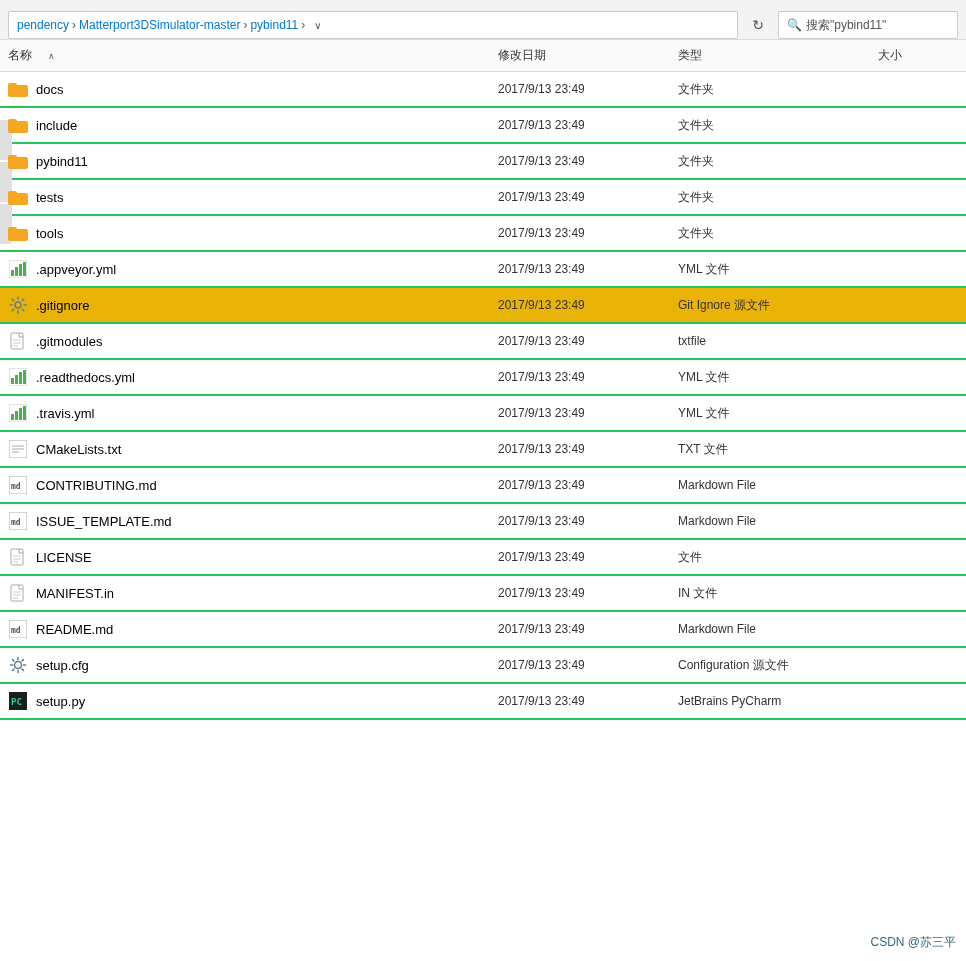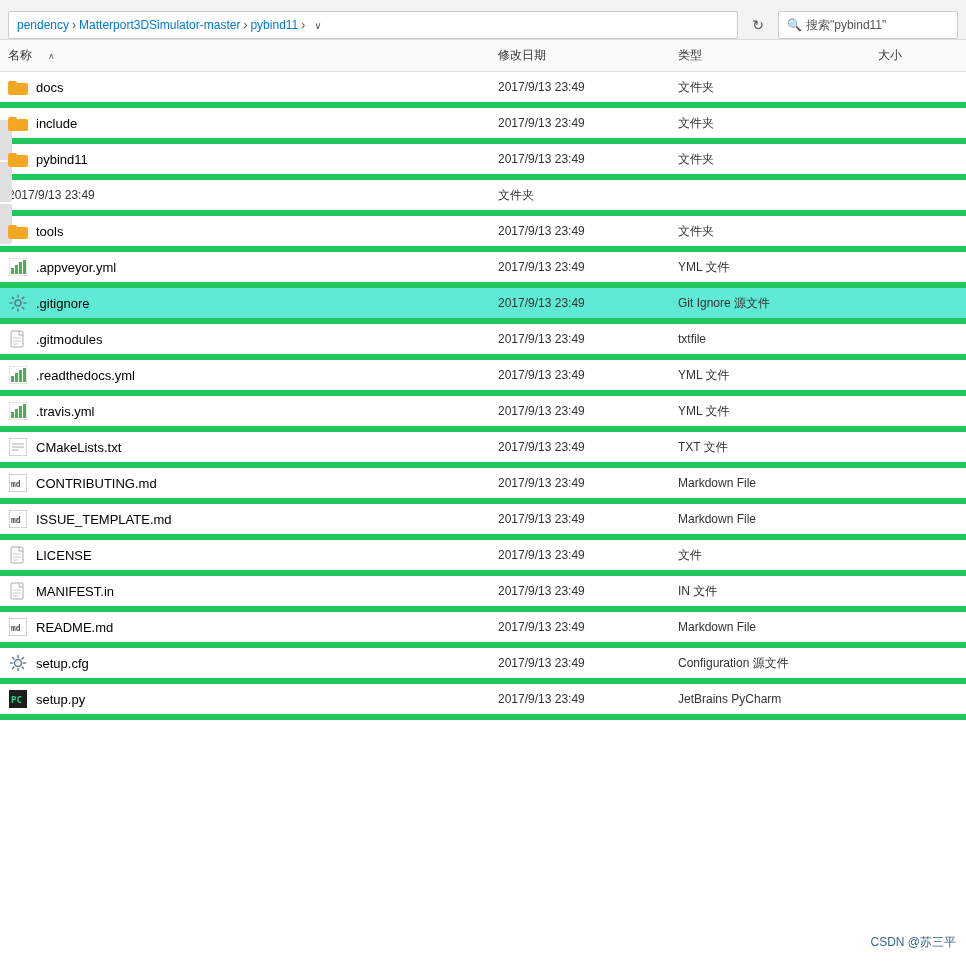--- a/index.html
+++ b/index.html
@@ -99,24 +99,24 @@
     }
 
     
     .file-list { width: 100%; }
     .file-row {
       display: grid;
       grid-template-columns: 1fr 180px 200px 80px;
       height: 36px;
       align-items: center;
       padding: 0 8px;
-      border-bottom: 6px solid #22c55e;
+      border-bottom: 2px solid #22c55e;
       cursor: pointer;
     }
-    .file-row.selected { background: #5eead4; }
+    .file-row.selected { background: #eab308; }
 
     .file-name-cell {
       display: flex;
       align-items: center;
       gap: 8px;
       font-size: 13px;
     }
     .file-icon {
       width: 20px;
       height: 18px;
@@ -254,20 +254,26 @@
         <div class="file-icon">
           <div class="icon-folder"></div>
         </div>
         <span>pybind11</span>
       </div>
       <div class="file-date">2017/9/13 23:49</div>
       <div class="file-type">文件夹</div>
       <div class="file-size"></div>
     </div>
     <div class="file-row">
+      <div class="file-name-cell">
+        <div class="file-icon">
+          <div class="icon-folder"></div>
+        </div>
+        <span>tests</span>
+      </div>
       <div class="file-date">2017/9/13 23:49</div>
       <div class="file-type">文件夹</div>
       <div class="file-size"></div>
     </div>
     <div class="file-row">
       <div class="file-name-cell">
         <div class="file-icon">
           <div class="icon-folder"></div>
         </div>
         <span>tools</span>

